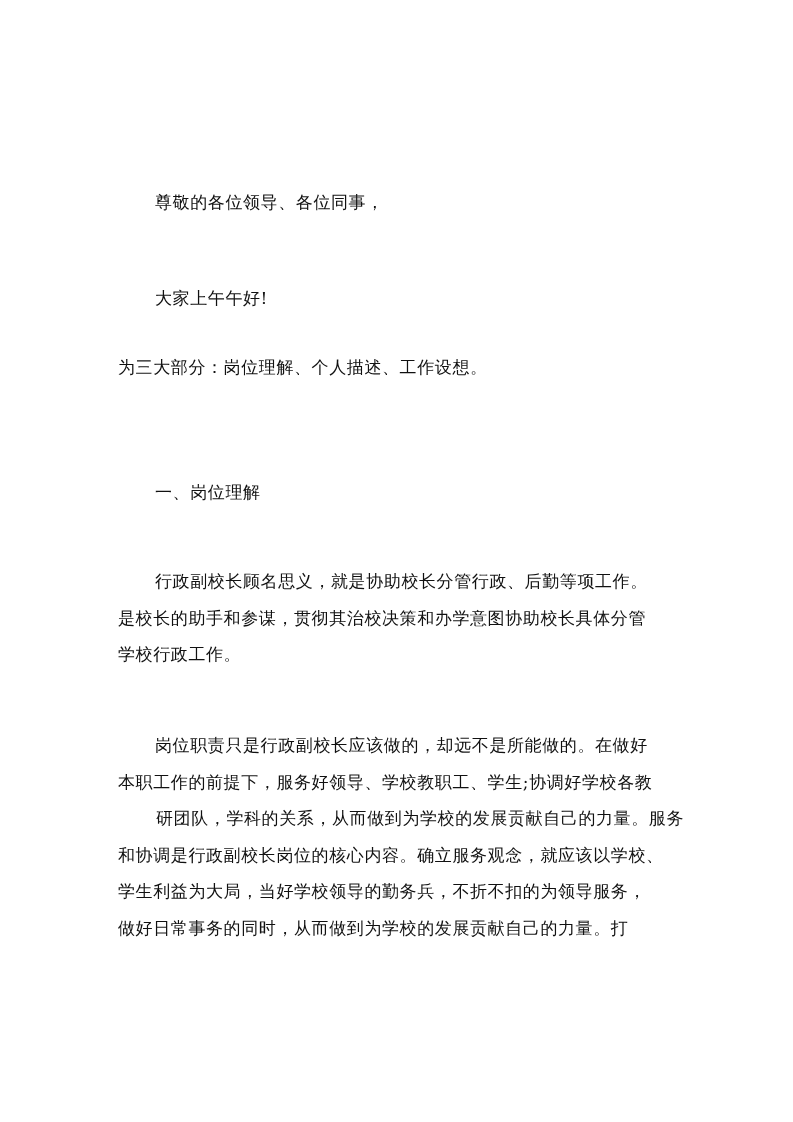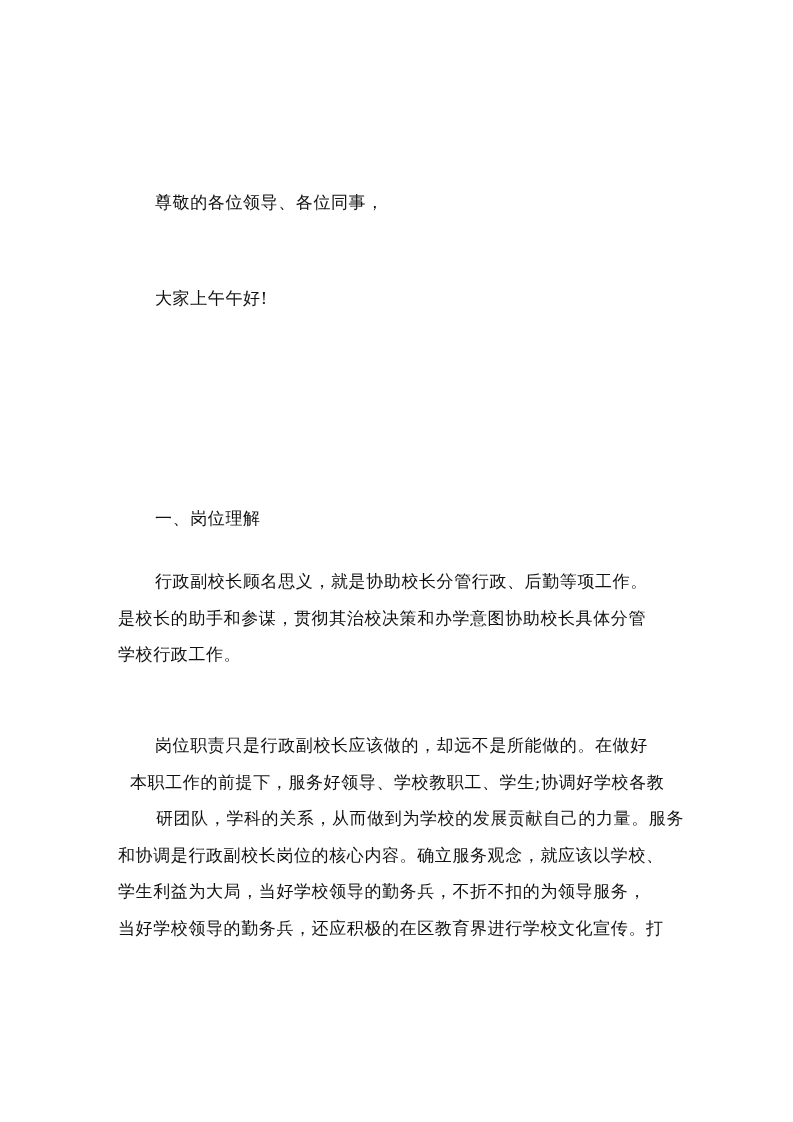--- a/index.html
+++ b/index.html
@@ -47,34 +47,35 @@
 
   <p class="para" style="top:184px;">
     <span class="line">尊敬的各位领导、各位同事，</span>
   </p>
 
   <p class="para" style="top:272px;margin-top:8px;">
     <span class="line">大家上午午好!</span>
   </p>
 
   <p class="para" style="top:349px;">
+    <span class="line" style="text-indent:0;">为三大部分：岗位理解、个人描述、工作设想。</span>
   </p>
 
-  <p class="para" style="top:500px;">
+  <p class="para" style="top:474px;">
     <span class="line">一、岗位理解</span>
   </p>
 
   <p class="para" style="top:563px;">
     <span class="line">行政副校长顾名思义，就是协助校长分管行政、后勤等项工作。</span>
     <span class="line" style="text-indent:0;">是校长的助手和参谋，贯彻其治校决策和办学意图协助校长具体分管</span>
     <span class="line" style="text-indent:0;">学校行政工作。</span>
   </p>
 
   <p class="para" style="top:727px;">
     <span class="line">岗位职责只是行政副校长应该做的，却远不是所能做的。在做好</span>
-    <span class="line" style="text-indent:0;margin-left:12px;">本职工作的前提下，服务好领导、学校教职工、学生;协调好学校各教</span>
+    <span class="line" style="text-indent:0;">本职工作的前提下，服务好领导、学校教职工、学生;协调好学校各教</span>
     <span class="line" style="text-indent:0;margin-left:38px;">研团队，学科的关系，从而做到为学校的发展贡献自己的力量。服务</span>
     <span class="line" style="text-indent:0;">和协调是行政副校长岗位的核心内容。确立服务观念，就应该以学校、</span>
     <span class="line" style="text-indent:0;">学生利益为大局，当好学校领导的勤务兵，不折不扣的为领导服务，</span>
-    <span class="line" style="text-indent:0;">当好学校领导的勤务兵，还应积极的在区教育界进行学校文化宣传。打</span>
+    <span class="line" style="text-indent:0;">做好日常事务的同时，从而做到为学校的发展贡献自己的力量。打</span>
   </p>
 
 </div>
 
 </body></html>

